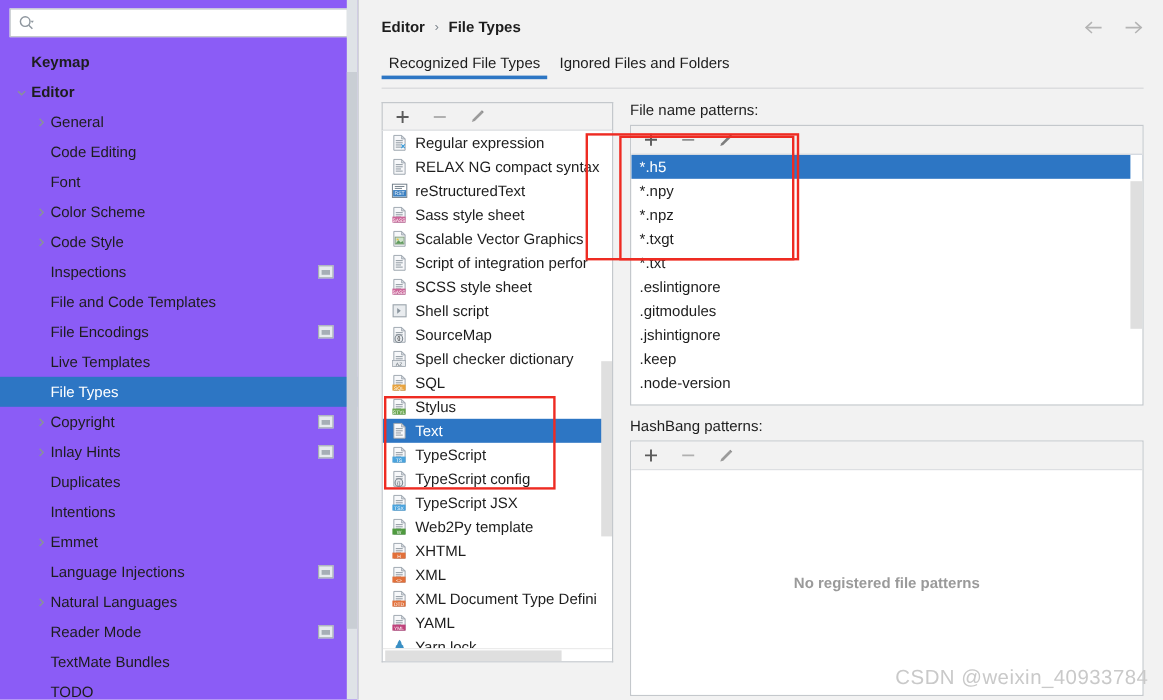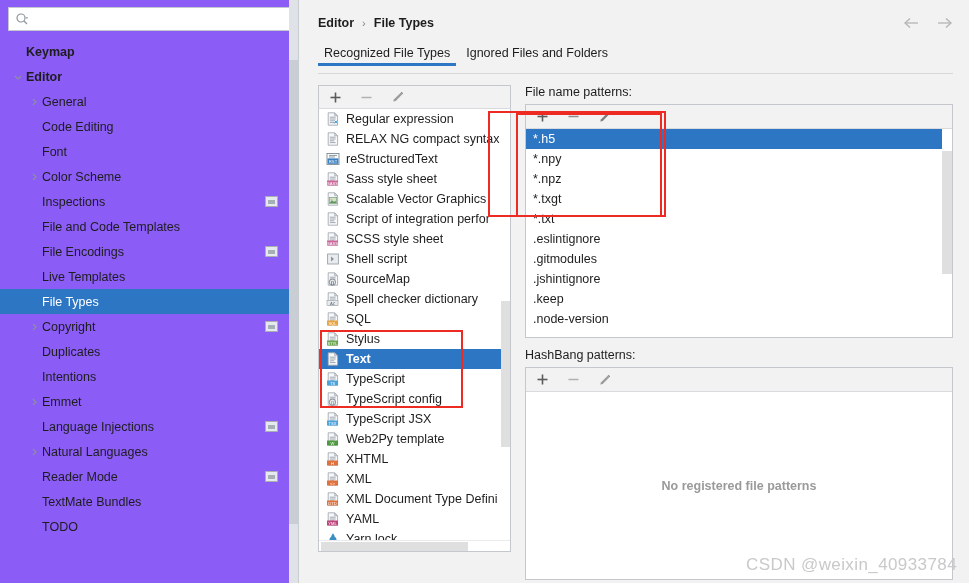--- a/index.html
+++ b/index.html
@@ -104,21 +104,21 @@
   .tb-btn { width:15px; height:15px; display:flex; align-items:center; justify-content:center; cursor:default;}
   .tb-btn svg { display:block; }
   .list-box {
     border:1px solid #c4c8cc; border-top:0; background:#fff; position:relative;
     height: 443px; overflow:hidden;
   }
   .lrow {
     height: 20px; display:flex; align-items:center; padding-left:7px; white-space:nowrap;
     font-size:12.5px; cursor:default;
   }
-  .lrow.selected { background:#2d76c4; color:#fff;font-weight:bold; }
+  .lrow.selected { background:#2d76c4; color:#fff; }
   .fticon {
     width:14px; height:14px; flex:0 0 14px; margin-right:6px; position:relative;
   }
   .fticon svg { display:block; }
   .hscroll {
     position:absolute; left:0; right:0; bottom:0; height:11px; background:#fff;
     border-top:1px solid #ebebeb;
   }
   .hthumb { position:absolute; left:2px; top:1px; height:9px; width:147px; background:#dfdfdf; }
   .ft-vscroll { position:absolute; right:0; top:192px; width:9px; height:146px; background:#dfdfdf;}
@@ -204,48 +204,65 @@
         </div>
         <div class="tree-row depth1">
           <span class="arrow">
             <svg width="10" height="10" viewBox="0 0 10 10">
               <polyline points="4,2 7,5 4,8" fill="none" stroke="#8a9199" stroke-width="1.2"></polyline>
             </svg>
           </span>
           <span class="lbl">Color Scheme</span>
         </div>
         <div class="tree-row depth1">
-          <span class="arrow"></span>
-          <span class="lbl">Inspections</span>
-          <span class="cfg-icon"></span>
-        </div>
-        <div class="tree-row depth1">
-          <span class="arrow"></span>
-          <span class="lbl">File and Code Templates</span>
-        </div>
-        <div class="tree-row depth1">
-          <span class="arrow"></span>
-          <span class="lbl">File Encodings</span>
-          <span class="cfg-icon"></span>
-        </div>
-        <div class="tree-row depth1">
-          <span class="arrow"></span>
-          <span class="lbl">Live Templates</span>
-        </div>
-        <div class="tree-row depth1 selected">
-          <span class="arrow"></span>
-          <span class="lbl">File Types</span>
-        </div>
-        <div class="tree-row depth1">
           <span class="arrow">
             <svg width="10" height="10" viewBox="0 0 10 10">
               <polyline points="4,2 7,5 4,8" fill="none" stroke="#8a9199" stroke-width="1.2"></polyline>
             </svg>
           </span>
+          <span class="lbl">Code Style</span>
+        </div>
+        <div class="tree-row depth1">
+          <span class="arrow"></span>
+          <span class="lbl">Inspections</span>
+          <span class="cfg-icon"></span>
+        </div>
+        <div class="tree-row depth1">
+          <span class="arrow"></span>
+          <span class="lbl">File and Code Templates</span>
+        </div>
+        <div class="tree-row depth1">
+          <span class="arrow"></span>
+          <span class="lbl">File Encodings</span>
+          <span class="cfg-icon"></span>
+        </div>
+        <div class="tree-row depth1">
+          <span class="arrow"></span>
+          <span class="lbl">Live Templates</span>
+        </div>
+        <div class="tree-row depth1 selected">
+          <span class="arrow"></span>
+          <span class="lbl">File Types</span>
+        </div>
+        <div class="tree-row depth1">
+          <span class="arrow">
+            <svg width="10" height="10" viewBox="0 0 10 10">
+              <polyline points="4,2 7,5 4,8" fill="none" stroke="#8a9199" stroke-width="1.2"></polyline>
+            </svg>
+          </span>
           <span class="lbl">Copyright</span>
+          <span class="cfg-icon"></span>
+        </div>
+        <div class="tree-row depth1">
+          <span class="arrow">
+            <svg width="10" height="10" viewBox="0 0 10 10">
+              <polyline points="4,2 7,5 4,8" fill="none" stroke="#8a9199" stroke-width="1.2"></polyline>
+            </svg>
+          </span>
+          <span class="lbl">Inlay Hints</span>
           <span class="cfg-icon"></span>
         </div>
         <div class="tree-row depth1">
           <span class="arrow"></span>
           <span class="lbl">Duplicates</span>
         </div>
         <div class="tree-row depth1">
           <span class="arrow"></span>
           <span class="lbl">Intentions</span>
         </div>

